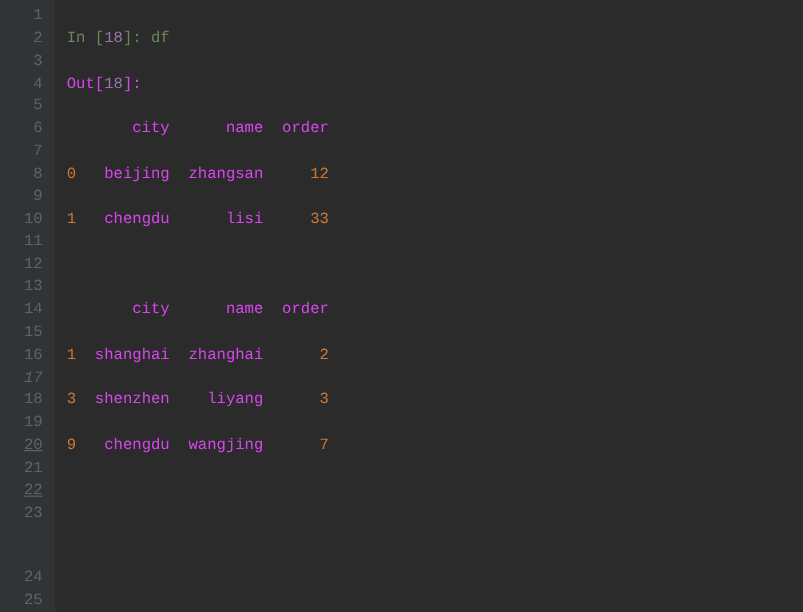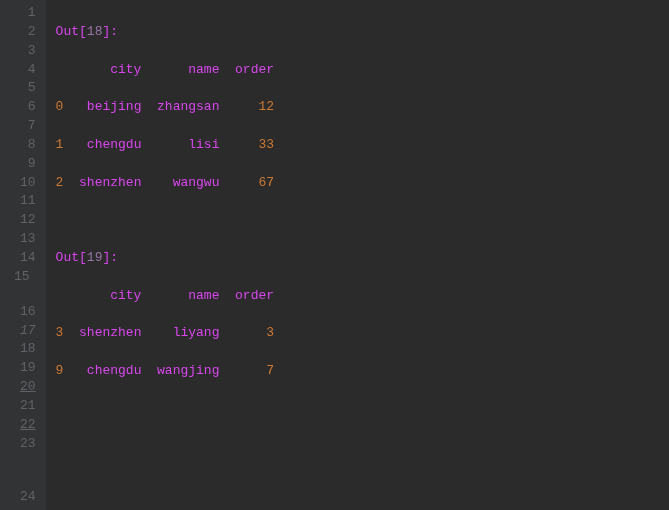--- a/index.html
+++ b/index.html
@@ -45,44 +45,44 @@
     <div style="height: 18.85px;">5</div>
     <div style="height: 18.85px;">6</div>
     <div style="height: 18.85px;">7</div>
     <div style="height: 18.85px;">8</div>
     <div style="height: 18.85px;">9</div>
     <div style="height: 18.85px;">10</div>
     <div style="height: 18.85px;">11</div>
     <div style="height: 18.85px;">12</div>
     <div style="height: 18.85px;">13</div>
     <div style="height: 18.85px;">14</div>
-    <div style="height: 18.85px; text-align: center;">15</div>
-    <div style="height: 18.85px; margin-top: 16px;">16</div>
+    <div style="height: 18.85px;">15</div>
+    <div style="height: 18.85px;">16</div>
     <div style="height: 18.85px; font-style: italic;">17</div>
     <div style="height: 18.85px;">18</div>
     <div style="height: 18.85px;">19</div>
     <div style="height: 18.85px; text-decoration: underline;">20</div>
     <div style="height: 18.85px;">21</div>
     <div style="height: 18.85px; text-decoration: underline;">22</div>
     <div style="height: 18.85px;">23</div>
     <div style="height: 18.85px; margin-top: 35px;">24</div>
     <div style="height: 18.85px;">25</div>
     <div style="height: 18.85px; margin-left: 12px;">26</div>
     <div style="height: 18.85px;">27</div>
   </div>
 
 <div class="code">
+<div class="line"><span class="c-green">In [</span><span class="c-purple">18</span><span class="c-green">]: df</span></div>
 <div class="line"><span class="c-white">Out[</span><span class="c-purple">18</span><span class="c-white">]:</span></div>
 <div class="line"><span class="c-white">       city      name  order</span></div>
 <div class="line"><span class="c-orange">0</span><span class="c-white">   beijing  zhangsan     </span><span class="c-orange">12</span></div>
 <div class="line"><span class="c-orange">1</span><span class="c-white">   chengdu      lisi     </span><span class="c-orange">33</span></div>
-<div class="line"><span class="c-orange">2</span><span class="c-white">  shenzhen    wangwu     </span><span class="c-orange">67</span></div>
 <div class="line"></div>
-<div class="line"><span class="c-white">Out[</span><span class="c-purple">19</span><span class="c-white">]:</span></div>
 <div class="line"><span class="c-white">       city      name  order</span></div>
+<div class="line"><span class="c-orange">1</span><span class="c-white">  shanghai  zhanghai      </span><span class="c-orange">2</span></div>
 <div class="line"><span class="c-orange">3</span><span class="c-white">  shenzhen    liyang      </span><span class="c-orange">3</span></div>
 <div class="line"><span class="c-orange">9</span><span class="c-white">   chengdu  wangjing      </span><span class="c-orange">7</span></div>
 
 
 
 
 
 
 
 

